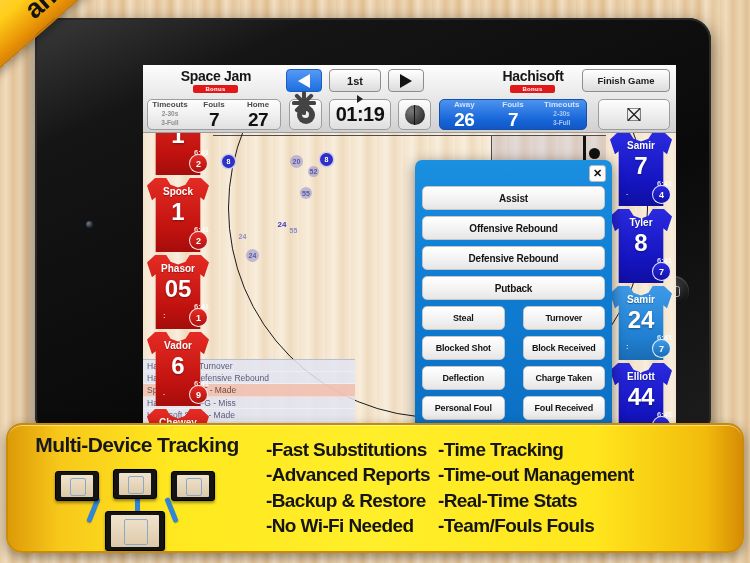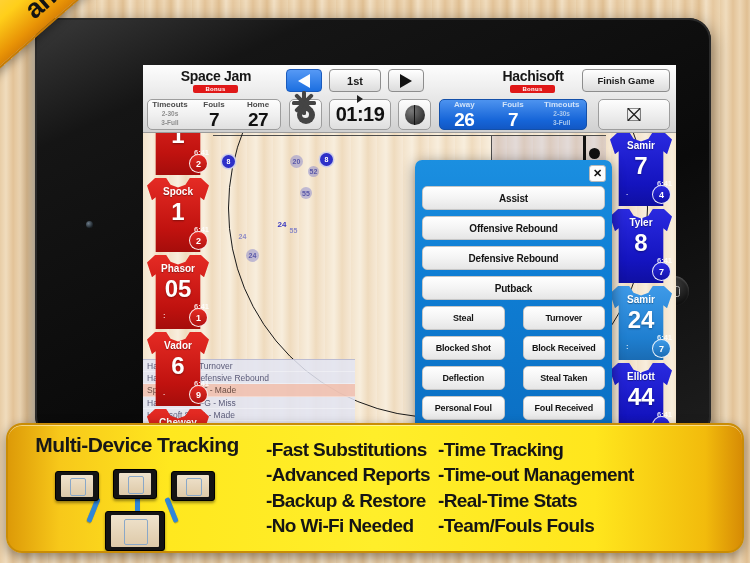--- a/index.html
+++ b/index.html
@@ -591,21 +591,21 @@
         <div class="mrow">
           <div class="mbtn">Steal</div>
           <div class="mbtn">Turnover</div>
         </div>
         <div class="mrow">
           <div class="mbtn">Blocked Shot</div>
           <div class="mbtn">Block Received</div>
         </div>
         <div class="mrow">
           <div class="mbtn">Deflection</div>
-          <div class="mbtn">Steal Taken</div>
+          <div class="mbtn">Charge Taken</div>
         </div>
         <div class="mrow">
           <div class="mbtn">Personal Foul</div>
           <div class="mbtn">Foul Received</div>
         </div>
         <div class="mbtn">Other Foul</div>
       </div>
 
     </div>
   </div>

